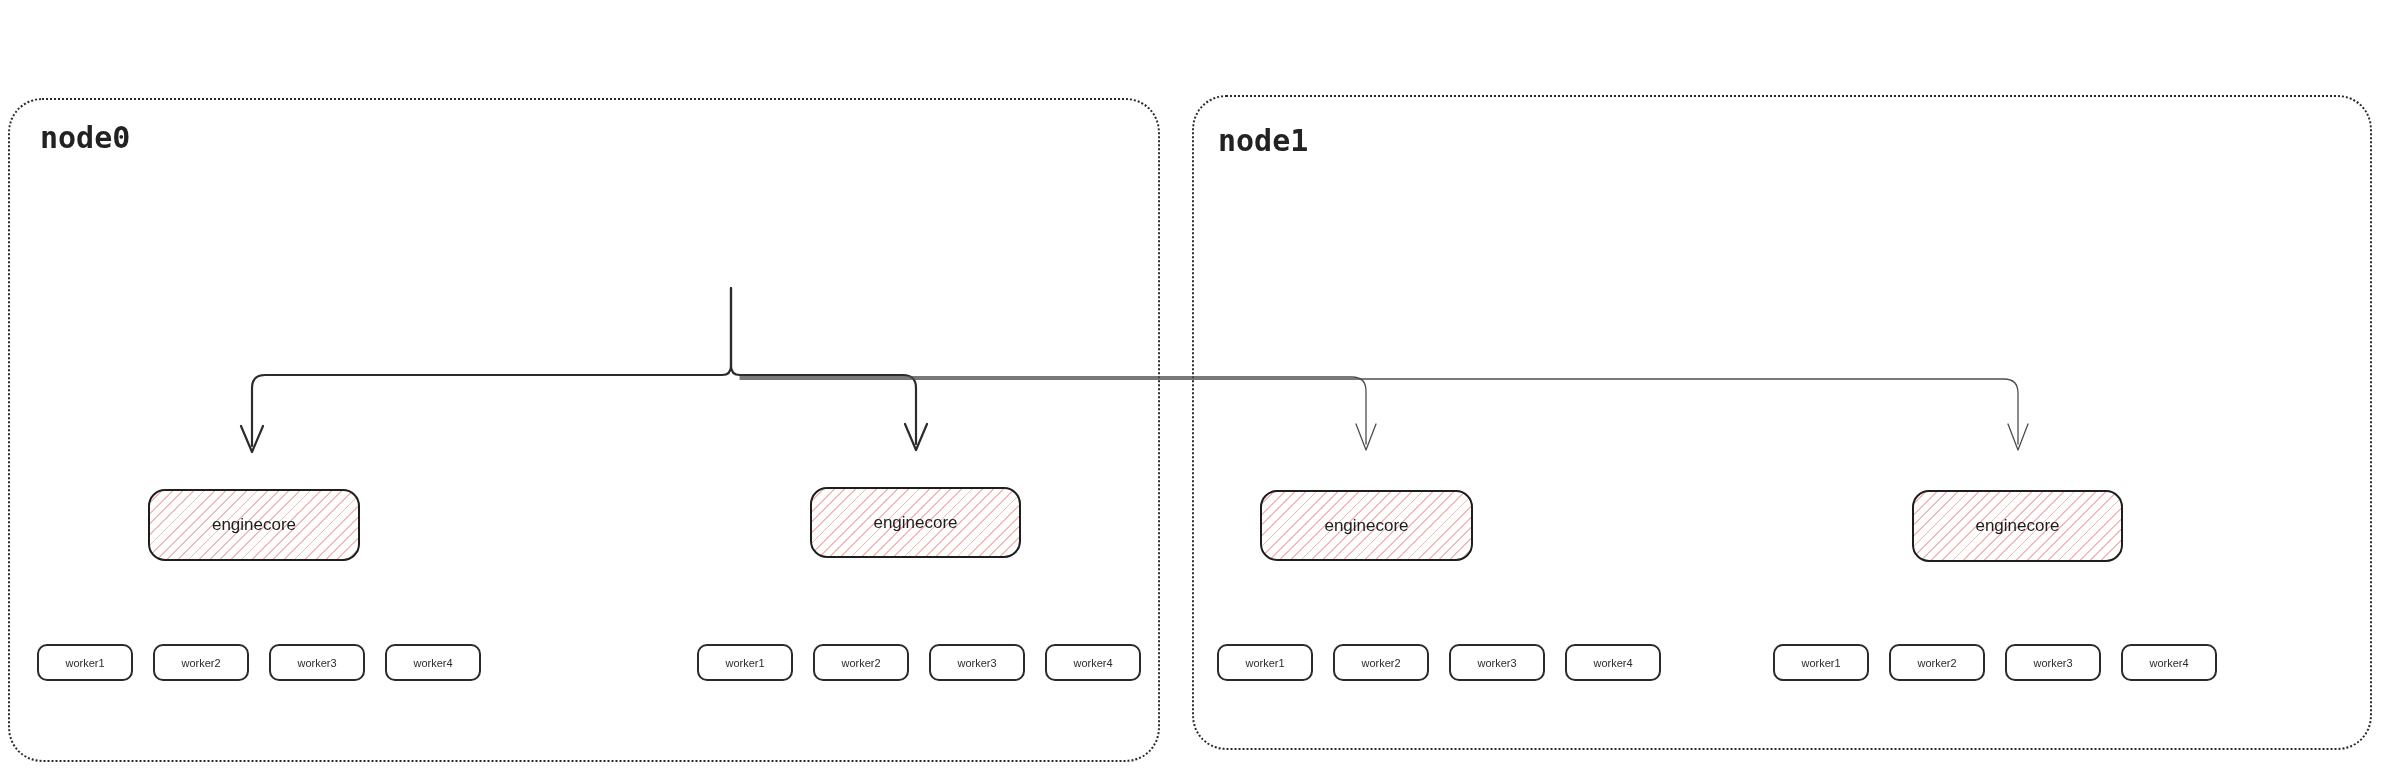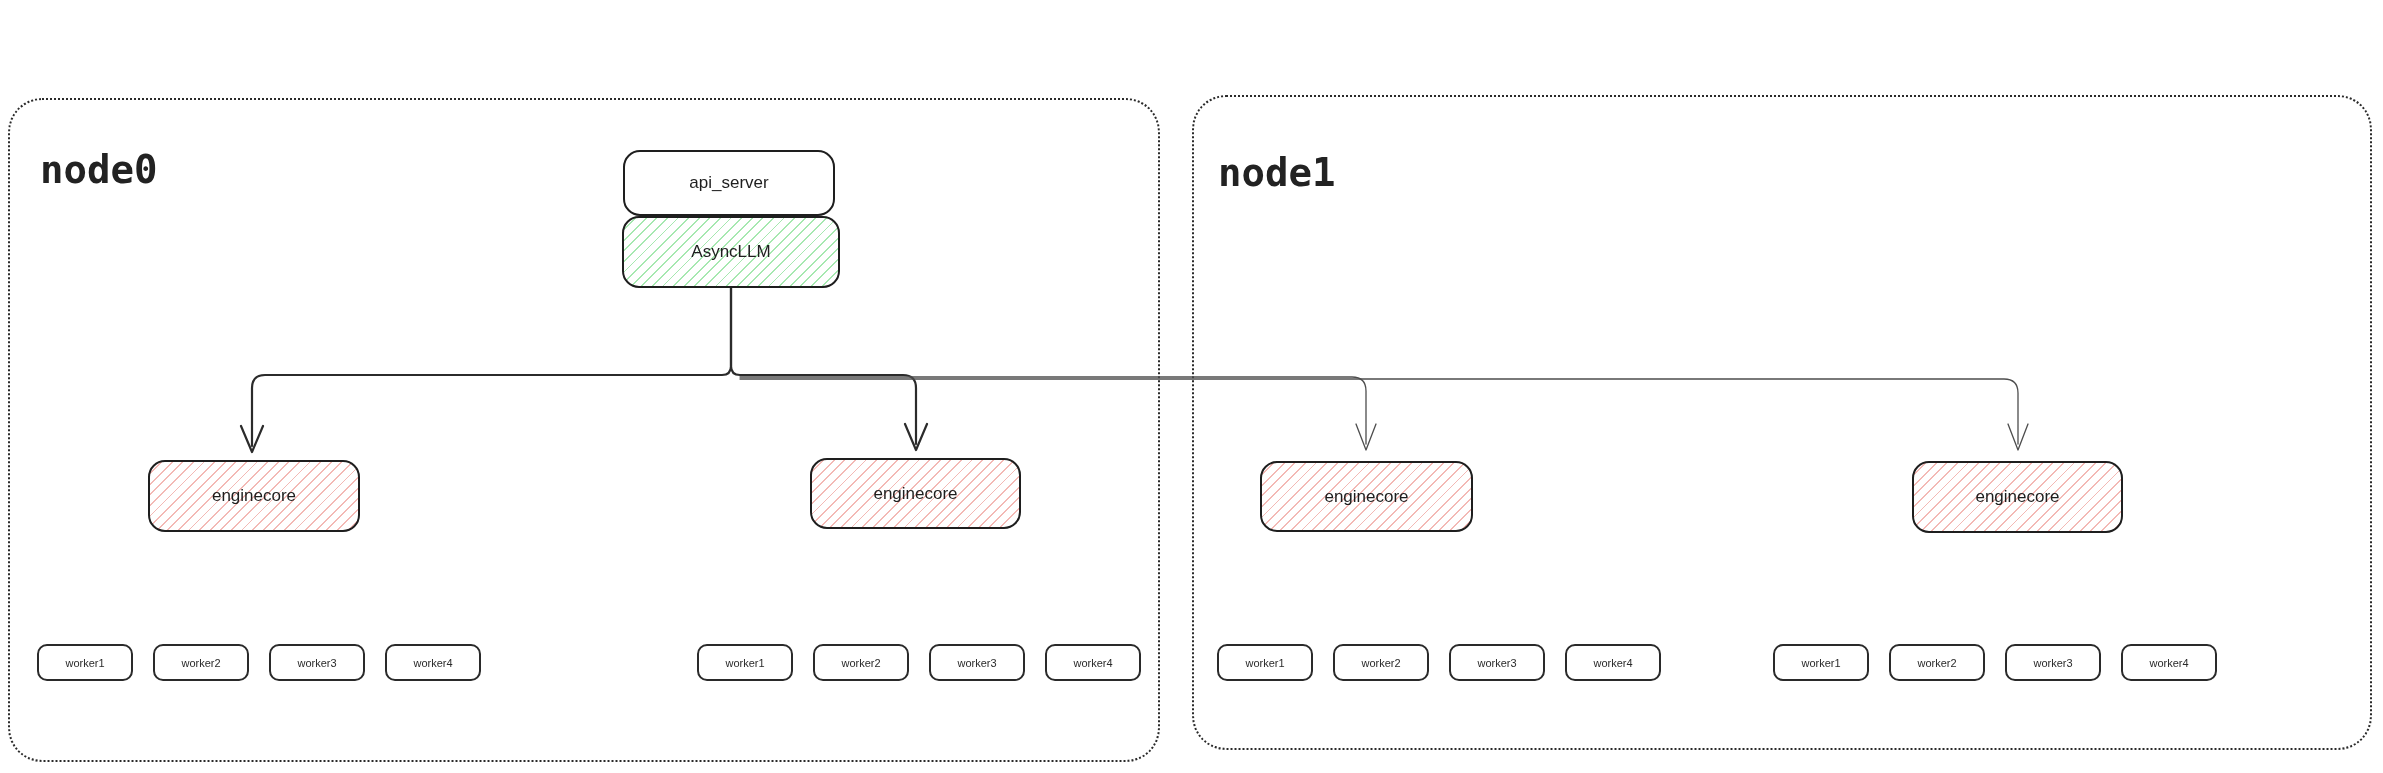--- a/index.html
+++ b/index.html
@@ -17,21 +17,21 @@
     position:absolute;left:1008px;top:5px;
     font-family:"DejaVu Sans Mono",monospace;font-weight:700;font-size:33px;
     color:#222;white-space:nowrap;
   }
 
   .node-box{
     position:absolute;border:2.5px dotted #2a2a2a;border-radius:34px;background:transparent;
   }
   .node-box .node-label{
     position:absolute;left:30px;top:20px;
-    font-family:"DejaVu Sans Mono",monospace;font-weight:700;font-size:39px;color:#222;margin-top:27px;
+    font-family:"DejaVu Sans Mono",monospace;font-weight:700;font-size:30px;color:#222;
   }
   #node0{left:8px;top:98px;width:1152px;height:664px;}
   #node1{left:1192px;top:95px;width:1180px;height:655px;}
   #node1 .node-label{left:24px;top:26px;text-align:center;}
 
   .connectors{position:absolute;left:0;top:0;width:2383px;height:773px;}
   .arrow-thick{fill:none;stroke:var(--arrow-primary);stroke-width:2.2;stroke-linecap:round;stroke-linejoin:round;}
   .arrow-thin{fill:none;stroke:var(--arrow-secondary);stroke-width:1.3;stroke-linecap:round;stroke-linejoin:round;}
 
   .shape{
@@ -40,20 +40,21 @@
     font-size:17px;color:#1e1e1e;white-space:nowrap;
   }
   .rounded-lg{border-radius:17px;}
   .hatch-green{
     background-color:#fff;
     background-image:repeating-linear-gradient(135deg,var(--green-hatch) 0,var(--green-hatch) 1.3px,transparent 1.3px,transparent 7.5px);
   }
   .hatch-red{
     background-color:#fff;
     background-image:repeating-linear-gradient(135deg,var(--red-hatch) 0,var(--red-hatch) 1.3px,transparent 1.3px,transparent 7.5px);
+    margin-top:29px;
   }
 
   #api-server{left:623px;top:150px;width:212px;height:66px;}
   #asyncllm{left:622px;top:216px;width:218px;height:72px;}
   #enginecore-0{left:148px;top:460px;width:212px;height:72px;}
   #enginecore-1{left:810px;top:458px;width:211px;height:71px;}
   #enginecore-2{left:1260px;top:461px;width:213px;height:71px;}
   #enginecore-3{left:1912px;top:461px;width:211px;height:72px;}
 
   .worker-group{position:absolute;top:644px;display:flex;gap:20px;}
@@ -84,26 +85,20 @@
 
     <path class="arrow-thick" d="M 731 288 L 731 366 Q 731 375 722 375 L 265 375 Q 252 375 252 388 L 252 446 M 241 426 L 252 452 L 263 426"></path>
 
     <path class="arrow-thick" d="M 731 288 L 731 366 Q 731 375 740 375 L 903 375 Q 916 375 916 388 L 916 444 M 905 424 L 916 450 L 927 424"></path>
 
     <path class="arrow-thin" d="M 740 377 L 1352 377 Q 1366 377 1366 391 L 1366 444 M 1356 424 L 1366 450 L 1376 424"></path>
 
     <path class="arrow-thin" d="M 740 379 L 2004 379 Q 2018 379 2018 393 L 2018 444 M 2008 424 L 2018 450 L 2028 424"></path>
   </svg>
 
-  <div class="shape rounded-lg" id="api-server">
-    <span>api_server</span>
-  </div>
-  <div class="shape rounded-lg hatch-green" id="asyncllm">
-    <span>AsyncLLM</span>
-  </div>
 
   <div class="shape rounded-lg hatch-red" id="enginecore-0">
     <span>enginecore</span>
   </div>
   <div class="shape rounded-lg hatch-red" id="enginecore-1">
     <span>enginecore</span>
   </div>
   <div class="shape rounded-lg hatch-red" id="enginecore-2">
     <span>enginecore</span>
   </div>

